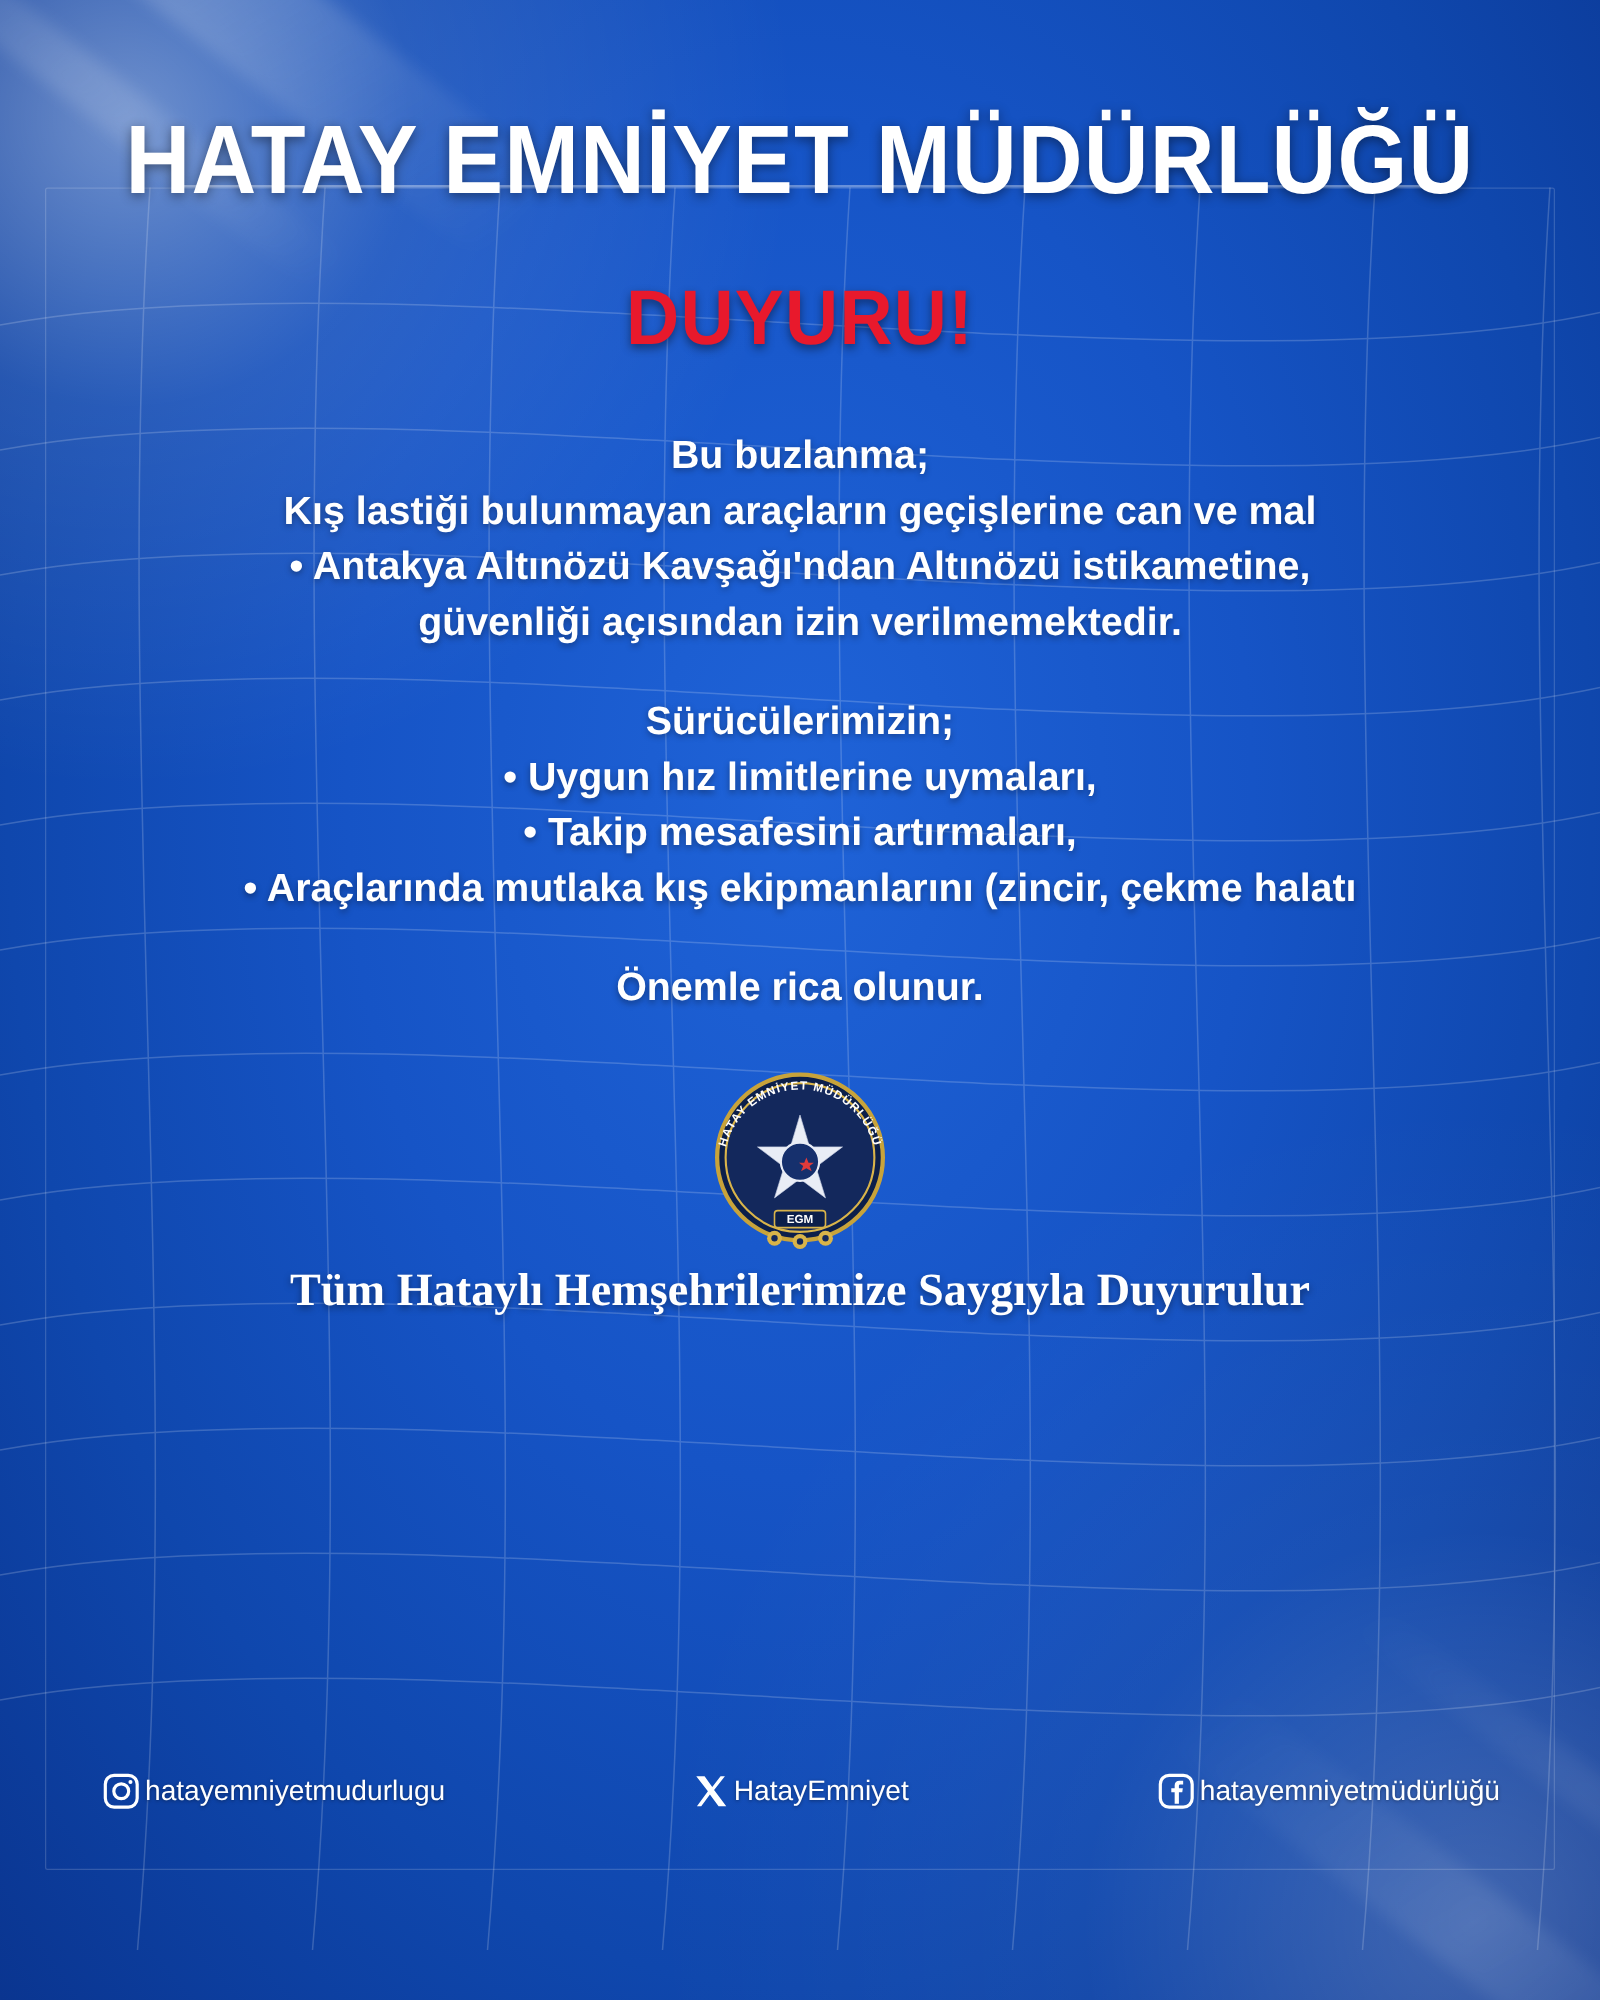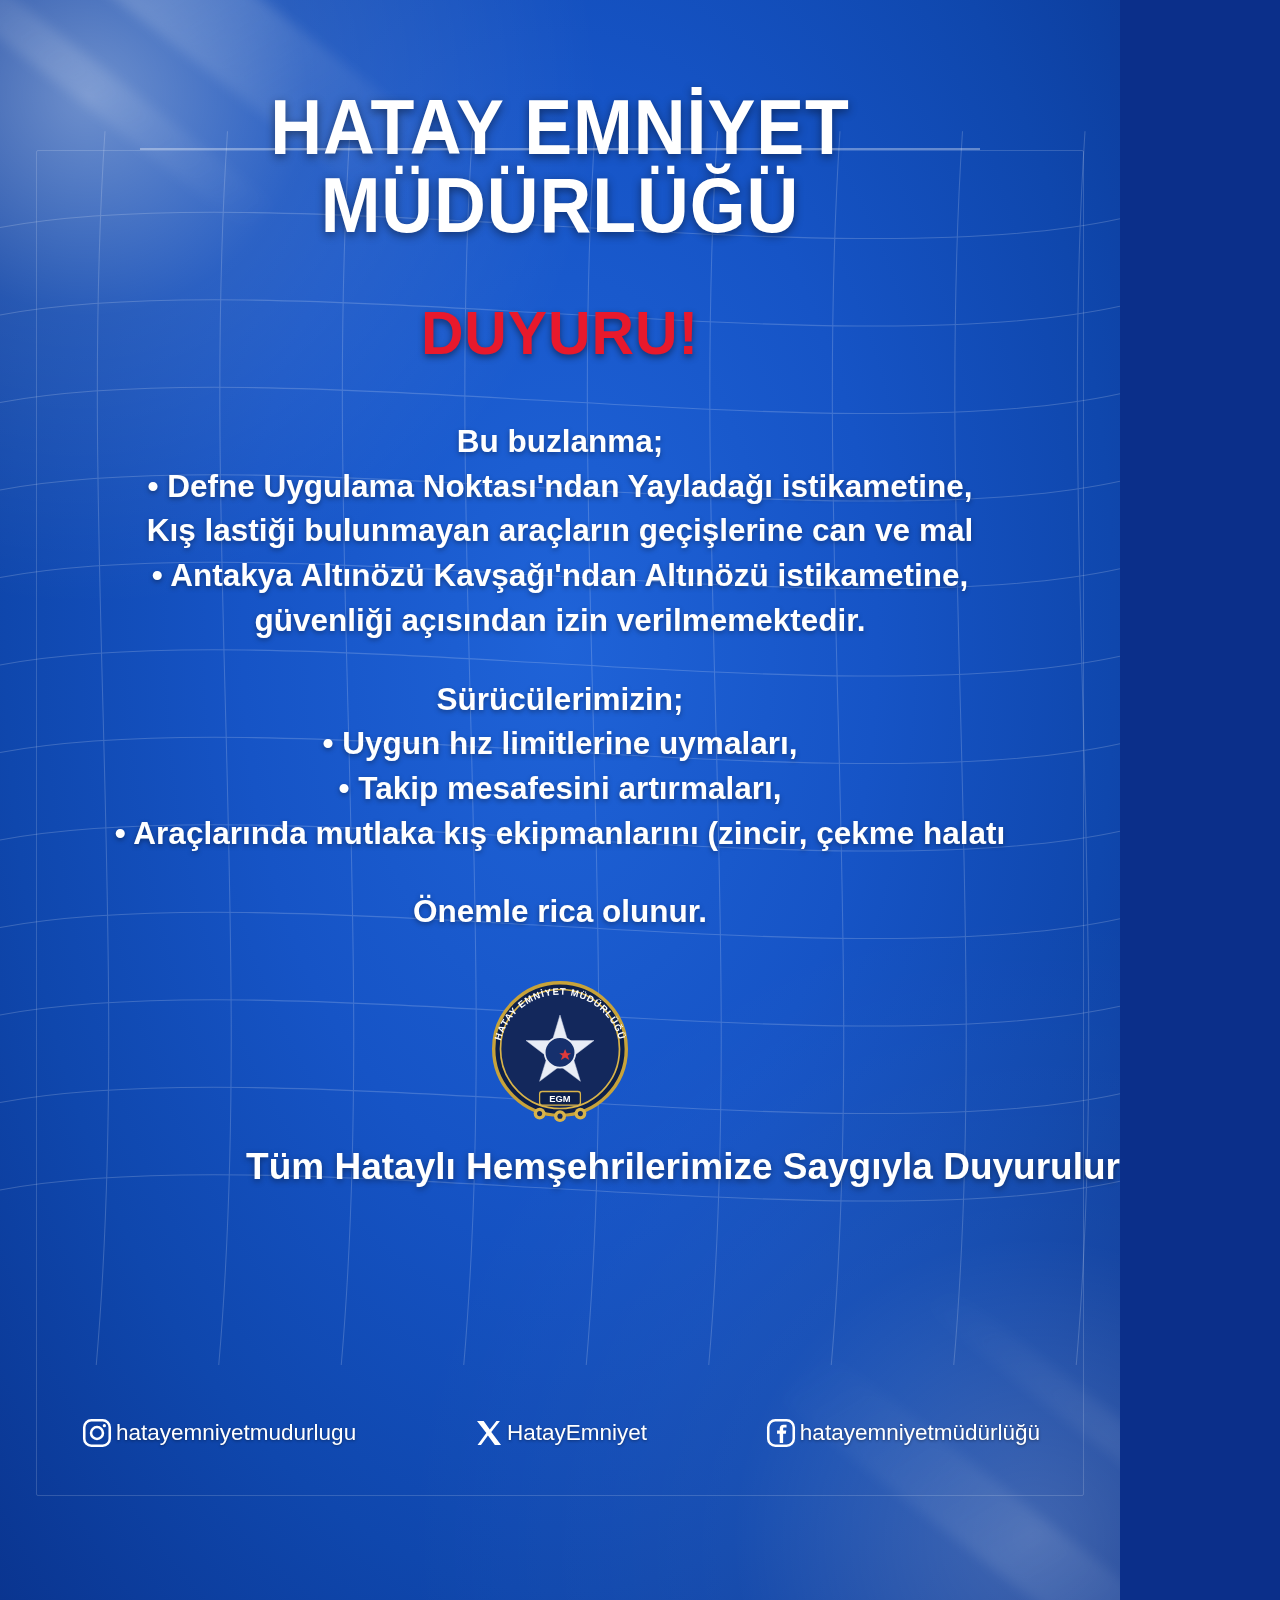--- a/index.html
+++ b/index.html
@@ -2,21 +2,21 @@
 <html lang="tr"><head>
 <meta charset="utf-8">
 <style>
   html, body {
     margin: 0;
     padding: 0;
     background: #0b2f8a;
   }
   .poster {
     position: relative;
-    width: 1120px;
+    width: 1280px;
     height: 1600px;
     overflow: hidden;
     background:
       radial-gradient(circle at 8% 6%, rgba(255,255,255,0.40) 0%, rgba(255,255,255,0.10) 12%, rgba(255,255,255,0) 28%),
       radial-gradient(circle at 92% 96%, rgba(255,255,255,0.22) 0%, rgba(255,255,255,0.04) 16%, rgba(255,255,255,0) 34%),
       radial-gradient(ellipse at 50% 40%, #1f63d8 0%, #1654c6 40%, #0f47ad 70%, #0a3590 100%);
     font-family: "Liberation Sans", sans-serif;
   }
   
   .sheen {
@@ -102,26 +102,25 @@
     display: flex;
     justify-content: center;
   }
   .crest {
     width: 170px;
     height: 170px;
   }
 
   .closing {
     position: relative;
-    text-align: right;
-    color: #ffffff;
-    font-family: Liberation Sans, sans-serif;
+    text-align: center;
+    color: #ffffff;
+    font-family: Liberation Serif, serif;
     font-weight: bold;
     font-size: 37px;
-    margin-top: 12px;
     text-shadow: 0 2px 6px rgba(0,0,0,0.4);
   }
 
   .social-bar {
     position: absolute;
     left: 80px;
     right: 80px;
     bottom: 150px;
     display: flex;
     justify-content: space-between;
@@ -179,21 +178,20 @@
   <h1 class="title">HATAY EMNİYET MÜDÜRLÜĞÜ</h1>
   <div class="title-rule"></div>
 
   <h2 class="subtitle">DUYURU!</h2>
 
   <div class="body-text">
 
 
     <p class="para">
       <span class="line">Bu buzlanma;</span>
-      <span class="line">• Defne Uygulama Noktası'ndan Yayladağı istikametine,</span>
       <span class="line">Kış lastiği bulunmayan araçların geçişlerine can ve mal</span>
       <span class="line">• Antakya Altınözü Kavşağı'ndan Altınözü istikametine,</span>
       <span class="line">güvenliği açısından izin verilmemektedir.</span>
     </p>
 
     <p class="para">
       <span class="line">Sürücülerimizin;</span>
       <span class="line">• Uygun hız limitlerine uymaları,</span>
       <span class="line">• Takip mesafesini artırmaları,</span>
       <span class="line">• Araçlarında mutlaka kış ekipmanlarını (zincir, çekme halatı</span>

